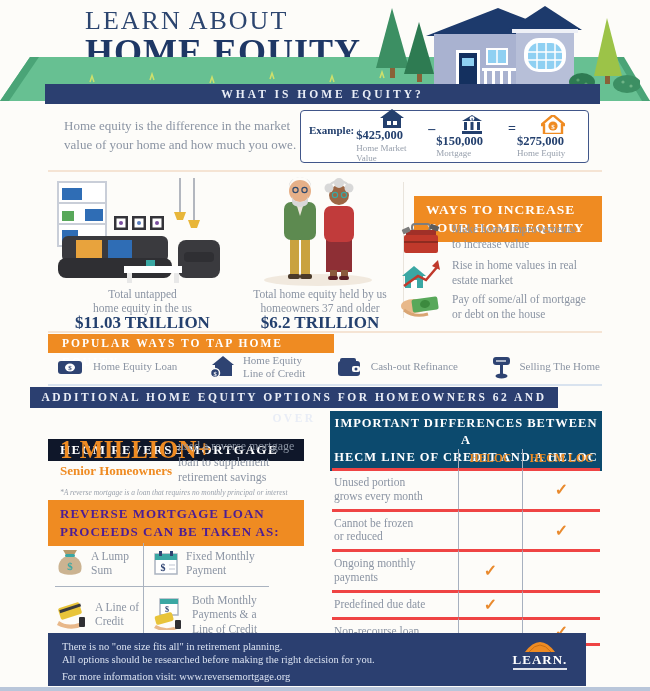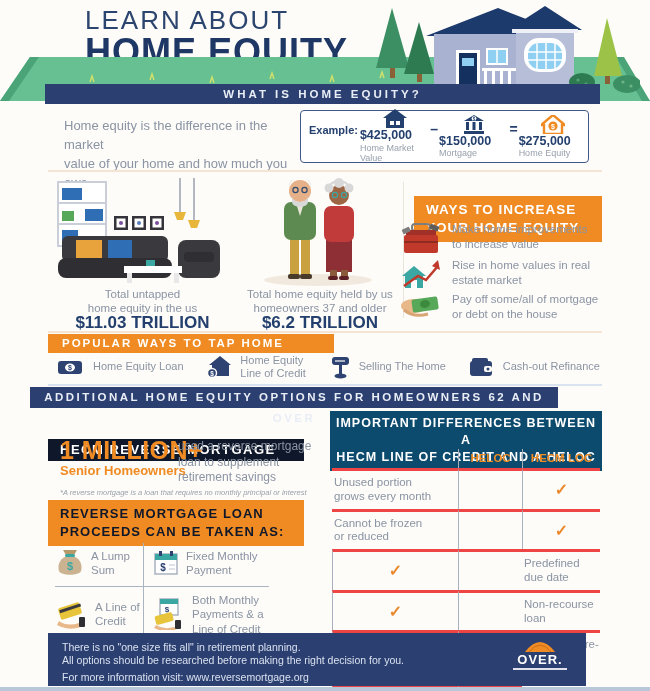--- a/index.html
+++ b/index.html
@@ -1,17 +1,17 @@
 <!DOCTYPE html>
 <html><head>
 <meta charset="utf-8">
 <style>
   html,body{margin:0;padding:0;background:#ffffff;}
   .canvas{position:relative;width:650px;height:691px;background:#fdfcf9;overflow:hidden;
-          font-family:Liberation Sans, sans-serif;color:#8b94a3;}
+          font-family:Liberation Serif, serif;color:#8b94a3;}
   .abs{position:absolute;}
   .preline{white-space:pre-line;}
 
   
   .title-block{left:85px;top:7px;}
   .title-1{font-size:26px;letter-spacing:2px;color:#2c456f;font-weight:400;line-height:1.05;}
   .title-2{font-size:36px;letter-spacing:1px;color:#1e3765;font-weight:800;line-height:1.0;}
   .grass{left:0;top:57px;width:650px;height:44px;background:#67c092;
          clip-path:polygon(30px 0,616px 0,650px 100%,0 100%);}
   .grass-edge-l{left:0;top:57px;width:60px;height:44px;background:#4aa477;
@@ -60,21 +60,21 @@
   .hr3{left:48px;top:384px;width:554px;height:1.5px;background:#d9e3ef;}
   .banner-additional{left:30px;top:387px;width:528px;height:21px;font-size:11.5px;letter-spacing:2.5px;line-height:21px;}
 
   
   .hecm-banner{left:48px;top:411px;width:244px;height:22px;background:#ef8b22;color:#fff;
                font-size:13px;font-weight:700;letter-spacing:1.5px;line-height:22px;padding-left:12px;text-align:left;}
   .million{left:60px;top:436px;font-size:25px;font-weight:800;color:#ef8b22;letter-spacing:0.5px;}
   .senior{left:60px;top:463px;font-size:13px;font-weight:700;color:#ef8b22;}
   .hecm-text{left:178px;top:439px;width:135px;font-size:12px;color:#8b94a3;line-height:1.3;}
   .footnote{left:60px;top:488px;width:252px;font-size:7.5px;font-style:italic;color:#9aa1ac;line-height:1.45;}
-  .proceeds-banner{left:48px;top:500px;width:244px;background:#ef8b22;color:#0f172a;font-size:13px;
+  .proceeds-banner{left:48px;top:500px;width:244px;background:#ef8b22;color:#4c1d95;font-size:13px;
                    font-weight:700;letter-spacing:1px;line-height:1.35;padding:5px 0 6px 12px;text-align:left;}
   .proceeds-grid{left:55px;top:543px;display:grid;grid-template-columns:88px 126px;}
   .pg-cell{display:flex;align-items:center;gap:8px;padding:6px 2px 8px 2px;}
   .pg-cell .txt{font-size:11.5px;color:#8b94a3;line-height:1.25;}
   .pg-right{border-left:1px solid #aab3c0;padding-left:10px;}
   .pg-bottom{border-top:1px solid #aab3c0;}
 
   
   .cmp-banner{left:330px;top:411px;width:272px;background:#ef8b22;color:#fff;font-size:12.5px;
               font-weight:700;letter-spacing:1px;line-height:1.35;padding:4px 0 5px 0;}
@@ -340,36 +340,36 @@
       <svg width="24" height="22" viewBox="0 0 24 22">
         <polygon points="13,0 2,9 24,9" fill="#2e4372"></polygon>
         <rect x="5" y="9" width="17" height="11" fill="#2e4372"></rect>
         <circle cx="5" cy="17" r="4.5" fill="#2e4372" stroke="#fdfcf9" stroke-width="1.5"></circle>
         <text x="5" y="19.5" font-size="6.5" text-anchor="middle" fill="#ffffff" font-weight="bold">$</text>
       </svg>
       <div class="txt preline">Home Equity
 Line of Credit</div>
     </div>
     <div class="pop-item">
+      <svg width="24" height="19" viewBox="0 0 24 19">
+        <rect x="0" y="3" width="22" height="15" rx="3" fill="#2e4372"></rect>
+        <rect x="2" y="0" width="16" height="5" rx="2" fill="#2e4372"></rect>
+        <rect x="14" y="8" width="8" height="6" rx="2" fill="#fdfcf9"></rect>
+        <circle cx="18" cy="11" r="1.5" fill="#2e4372"></circle>
+      </svg>
+      <div class="txt">Cash-out Refinance</div>
+    </div>
+    <div class="pop-item">
       <svg width="20" height="24" viewBox="0 0 20 24">
         <rect x="9" y="4" width="3" height="16" fill="#2e4372"></rect>
         <rect x="2" y="2" width="17" height="8" rx="3" fill="#2e4372"></rect>
         <line x1="5" y1="6" x2="15" y2="6" stroke="#ffffff" stroke-width="1.2"></line>
         <ellipse cx="10.5" cy="21" rx="6" ry="2.5" fill="#2e4372"></ellipse>
       </svg>
       <div class="txt">Selling The Home</div>
-    </div>
-    <div class="pop-item">
-      <svg width="24" height="19" viewBox="0 0 24 19">
-        <rect x="0" y="3" width="22" height="15" rx="3" fill="#2e4372"></rect>
-        <rect x="2" y="0" width="16" height="5" rx="2" fill="#2e4372"></rect>
-        <rect x="14" y="8" width="8" height="6" rx="2" fill="#fdfcf9"></rect>
-        <circle cx="18" cy="11" r="1.5" fill="#2e4372"></circle>
-      </svg>
-      <div class="txt">Cash-out Refinance</div>
     </div>
   </div>
 
   <div class="abs hr3"></div>
 
   <div class="abs banner banner-additional">ADDITIONAL HOME EQUITY OPTIONS FOR HOMEOWNERS 62 AND OVER</div>
 
   <div class="abs banner hecm-banner" style="background:#0f172a;margin-top:28px;">HECM REVERSE MORTGAGE</div>
   <div class="abs million">1 MILLION+</div>
   <div class="abs senior">Senior Homeowners</div>
@@ -441,20 +441,22 @@
     <div class="cmp-label preline bt">Unused portion
 grows every month</div>
     <div class="cmp-check bt bl"></div>
     <div class="cmp-check bt bl">✓</div>
 
     <div class="cmp-label preline bt">Cannot be frozen
 or reduced</div>
     <div class="cmp-check bt bl"></div>
     <div class="cmp-check bt bl">✓</div>
 
+    <div class="cmp-label preline bt">Ongoing monthly
+payments</div>
     <div class="cmp-check bt bl">✓</div>
     <div class="cmp-check bt bl"></div>
 
     <div class="cmp-label preline bt">Predefined due date</div>
     <div class="cmp-check bt bl">✓</div>
     <div class="cmp-check bt bl"></div>
 
     <div class="cmp-label preline bt">Non-recourse loan</div>
     <div class="cmp-check bt bl"></div>
     <div class="cmp-check bt bl">✓</div>
@@ -467,19 +469,19 @@
 
   <div class="abs footer">
     <div class="f-line f1">There is no "one size fits all" in retirement planning.</div>
     <div class="f-line f2">All options should be researched before making the right decision for you.</div>
     <div class="f-line f3">For more information visit: www.reversemortgage.org</div>
     <div class="logo">
       <svg style="margin:0 auto;" width="34" height="13" viewBox="0 0 34 13">
         <path d="M2 12 Q17 -8 32 12 Z" fill="#ef8b22"></path>
         <path d="M6 12 Q17 -2 28 12" fill="none" stroke="#c96f14" stroke-width="1"></path>
       </svg>
-      <div class="logo-name">OVER.</div>
+      <div class="logo-name">LEARN.</div>
       <div class="logo-bar"></div>
     </div>
   </div>
 
   <div class="abs bottom-strip"></div>
 </div>
 
 </body></html>

